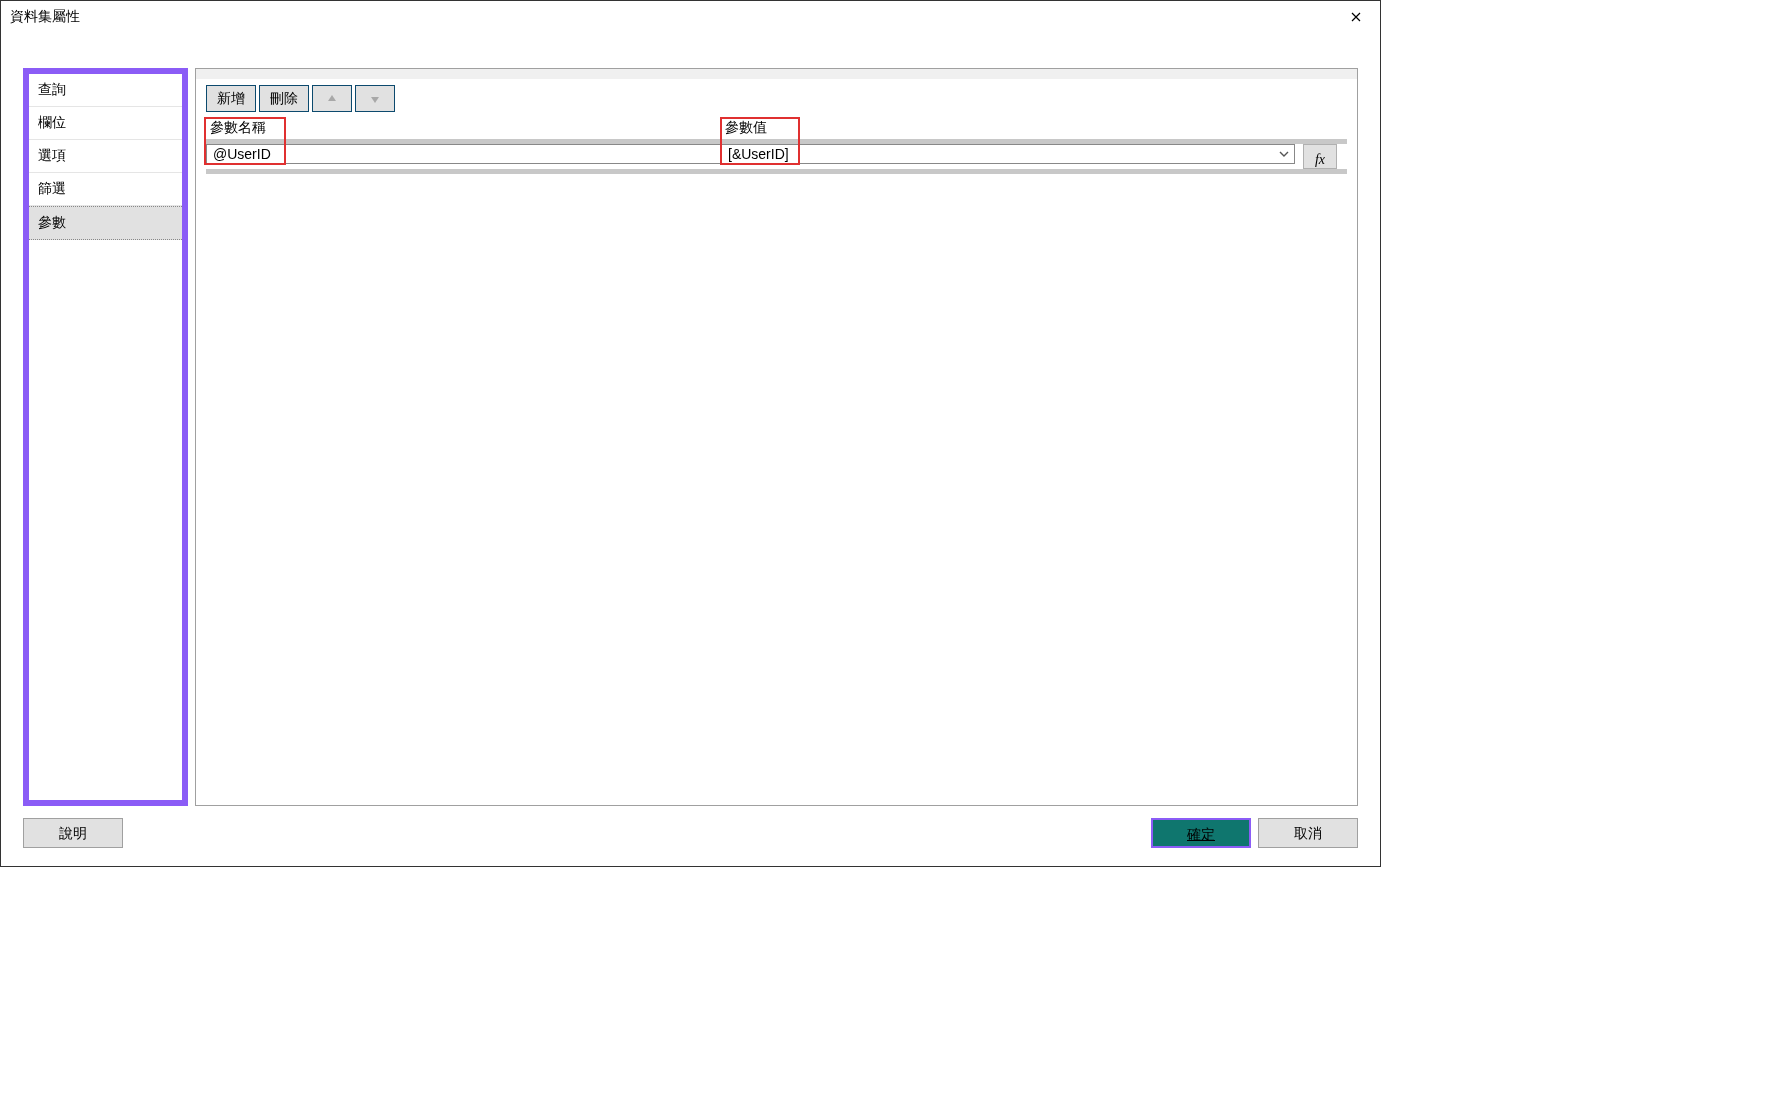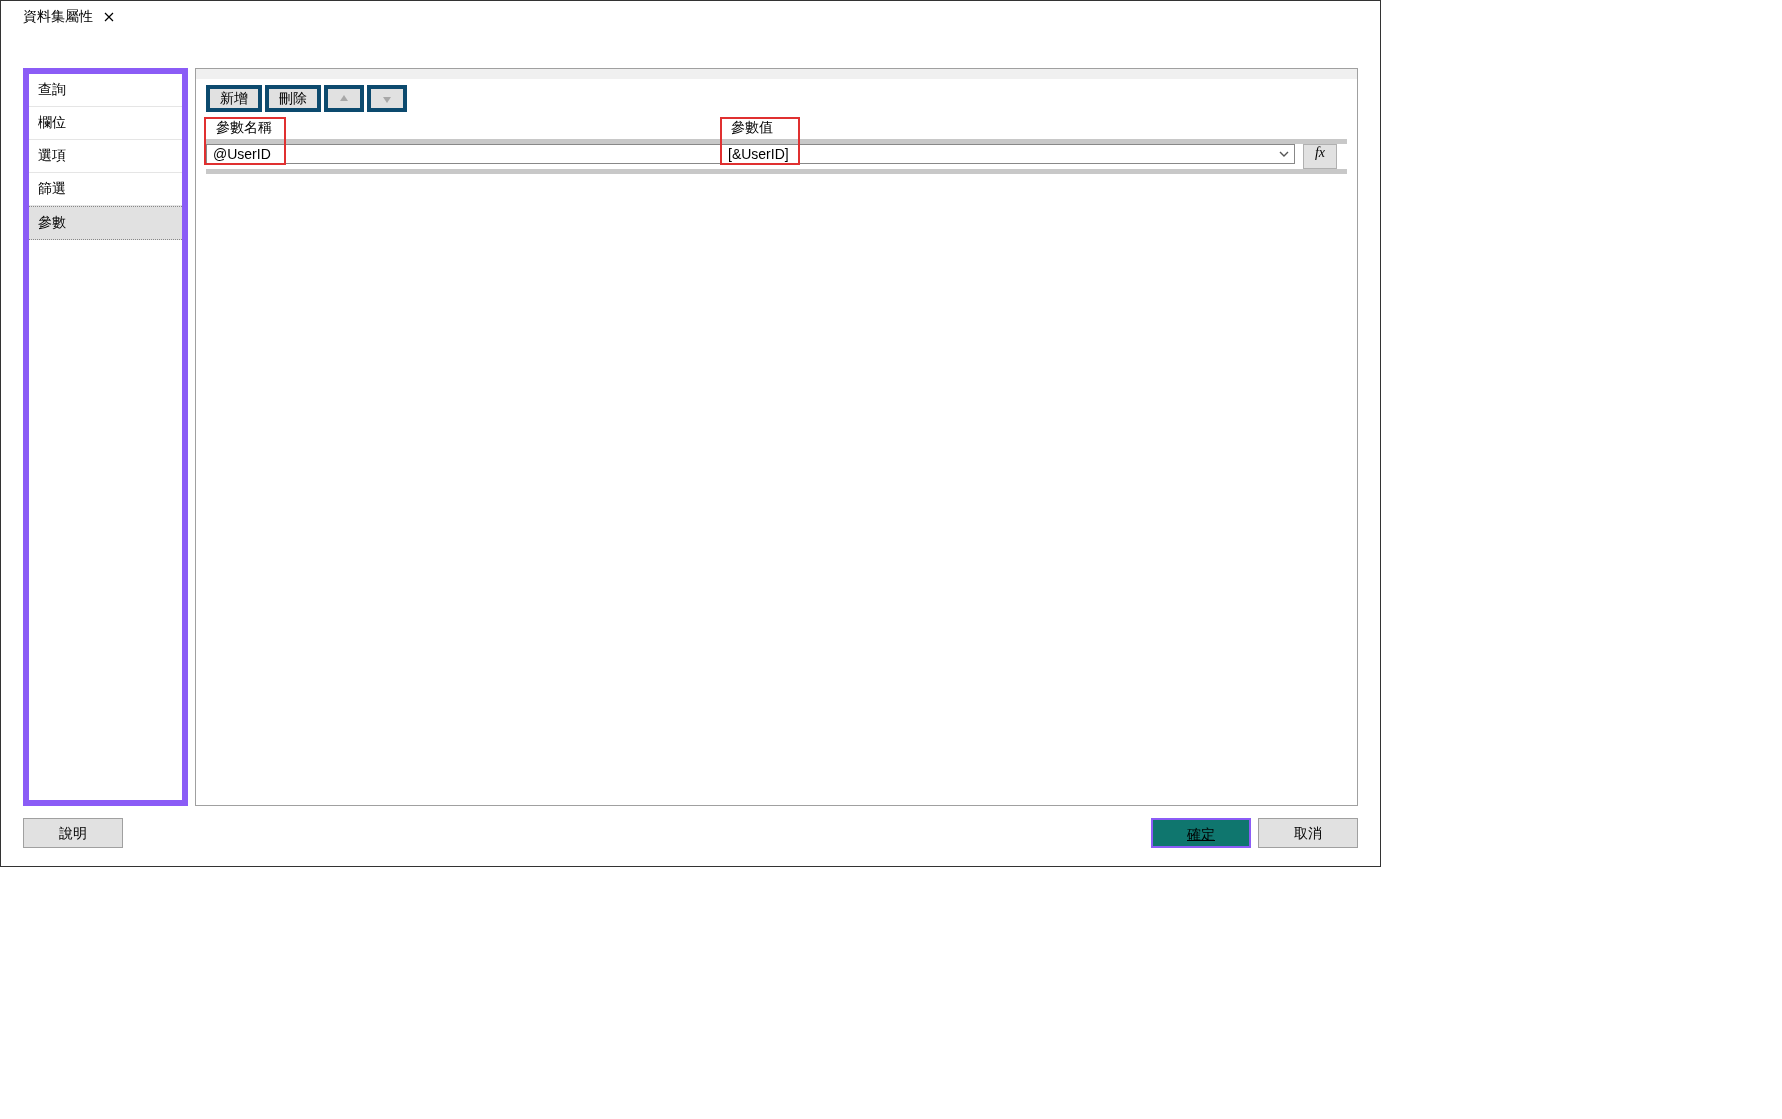--- a/index.html
+++ b/index.html
@@ -16,22 +16,22 @@
       border: 1px solid #333;
       width: 100%;
       height: 100%;
       display: flex;
       flex-direction: column;
       background: #fff;
     }
     .titlebar {
       display: flex;
       align-items: center;
-      justify-content: flex-start;
-      padding: 3px 8px 2px 22px;
+      justify-content: space-between;
+      padding: 3px 8px 2px 9px;
       background: #fff;
     }
     .titlebar .title {
       font-size: 14px;
     }
     .titlebar .close {
       width: 32px;
       height: 26px;
       display: flex;
       align-items: center;
@@ -82,21 +82,21 @@
       display: flex;
       flex-direction: column;
     }
     .toolbar {
       display: flex;
       gap: 3px;
       padding: 6px 10px 5px 10px;
     }
     .tb-btn {
       background: #e1e1e1;
-      border: 4px solid #0c4a6e;
+      border: 1px solid #0c4a6e;
       padding: 4px 10px;
       font-size: 14px;
       font-family: inherit;
       min-width: 40px;
       height: 27px;
       display: flex;
       align-items: center;
       justify-content: center;
       cursor: default;
     }
@@ -115,21 +115,21 @@
     }
     table.param-grid {
       width: 100%;
       border-collapse: collapse;
       table-layout: fixed;
     }
     .param-grid th {
       text-align: left;
       font-weight: normal;
       font-size: 14px;
-      padding: 2px 10px;
+      padding: 2px 4px;
       background: #fff;
       font-family: Liberation Serif, serif;
     }
     .param-grid td {
       padding: 0;
       vertical-align: top;
     }
     .col-name { width: 515px; }
     .col-value { width: auto; }
     .col-fx { width: 52px; }
@@ -167,21 +167,21 @@
       width: 10px;
       height: 10px;
       color: #555;
     }
     .fx-btn {
       width: 34px;
       height: 25px;
       background: #e1e1e1;
       border: 1px solid #b0b0b0;
       display: flex;
-      align-items: flex-start;
+      align-items: flex-end;
       justify-content: center;
       font-style: italic;
       font-family: "Times New Roman", serif;
       font-size: 14px;
       margin-left: 8px;
       cursor: default;
     }
     .highlight-box {
       position: absolute;
       border: 2px solid #e03030;

